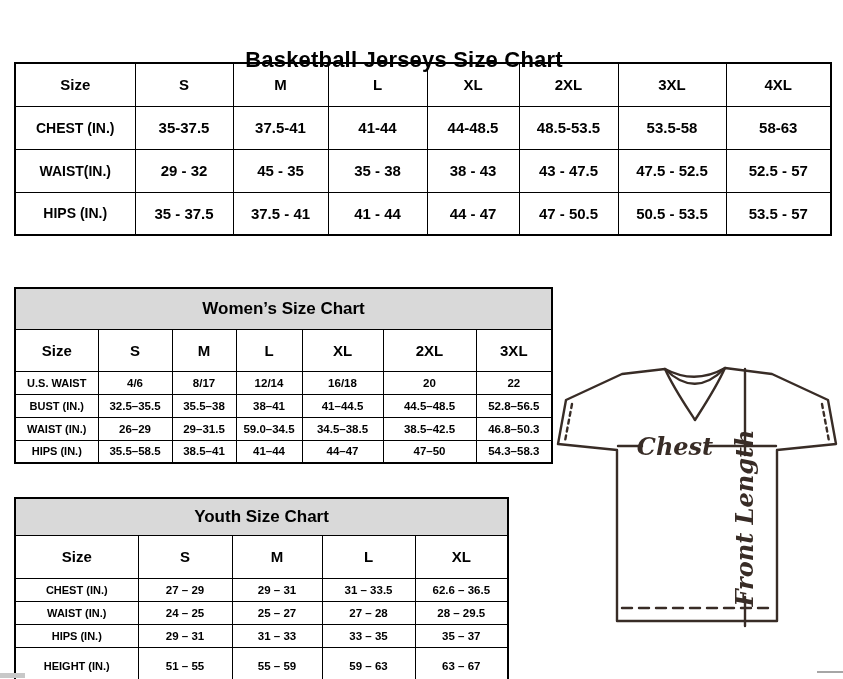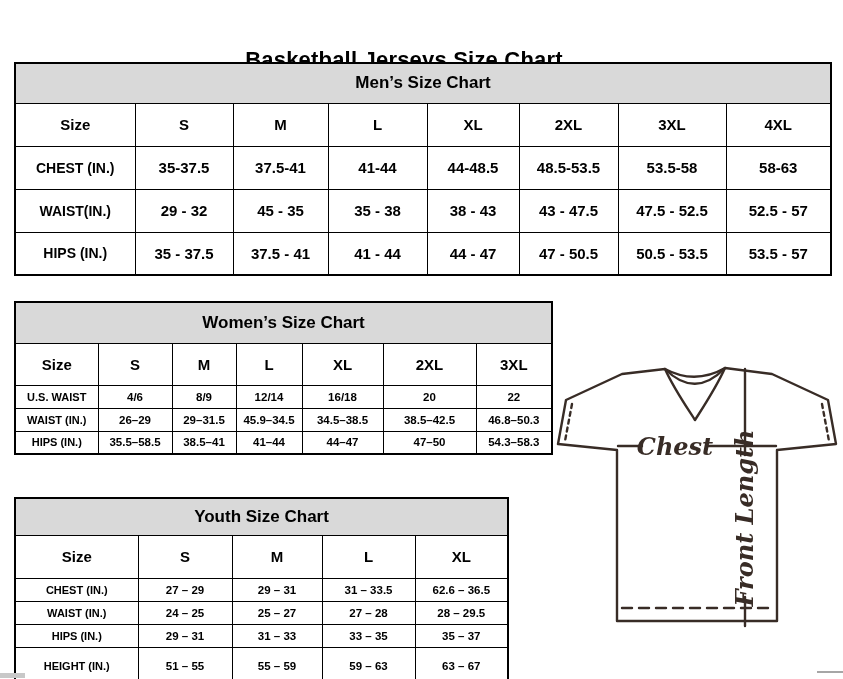--- a/index.html
+++ b/index.html
@@ -49,23 +49,20 @@
     <col style="width:120px">
       <col style="width:98px">
       <col style="width:95px">
       <col style="width:99px">
     <col style="width:92px">
       <col style="width:99px">
       <col style="width:108px">
       <col style="width:105px">
   </colgroup>
   <tbody>
-      <tr style="height:40px">
-    <td class="band" colspan="8">Men’s Size Chart</td>
-  </tr>
   <tr style="height:43px">
     <td class="head">Size</td>
     <td class="head">S</td>
     <td class="head">M</td>
     <td class="head">L</td>
     <td class="head">XL</td>
     <td class="head">2XL</td>
     <td class="head">3XL</td>
     <td class="head">4XL</td>
   </tr>
@@ -95,21 +92,21 @@
     <td class="val">37.5 - 41</td>
     <td class="val">41 - 44</td>
     <td class="val">44 - 47</td>
     <td class="val">47 - 50.5</td>
     <td class="val">50.5 - 53.5</td>
     <td class="val">53.5 - 57</td>
   </tr>
 </tbody>
   </table>
 
-<table class="size-table small" style="left:14px;top:301px;width:537px;border-radius:19px;">
+<table class="size-table small" style="left:14px;top:287px;width:537px;border-radius:19px;">
   <colgroup>
     <col style="width:83px">
       <col style="width:74px">
       <col style="width:64px">
       <col style="width:66px">
     <col style="width:81px">
       <col style="width:93px">
       <col style="width:76px">
   </colgroup>
   <tbody>
@@ -121,31 +118,40 @@
     <td class="head">S</td>
     <td class="head">M</td>
     <td class="head">L</td>
     <td class="head">XL</td>
     <td class="head">2XL</td>
     <td class="head">3XL</td>
   </tr>
   <tr style="height:23px">
     <td class="rowlabel">U.S. WAIST</td>
     <td class="val">4/6</td>
-    <td class="val">8/9</td>
+    <td class="val">8/17</td>
     <td class="val">12/14</td>
     <td class="val">16/18</td>
     <td class="val">20</td>
     <td class="val">22</td>
   </tr>
   <tr style="height:23px">
+    <td class="rowlabel">BUST (IN.)</td>
+    <td class="val">32.5–35.5</td>
+    <td class="val">35.5–38</td>
+    <td class="val">38–41</td>
+    <td class="val">41–44.5</td>
+    <td class="val">44.5–48.5</td>
+    <td class="val">52.8–56.5</td>
+  </tr>
+  <tr style="height:23px">
     <td class="rowlabel">WAIST (IN.)</td>
     <td class="val">26–29</td>
     <td class="val">29–31.5</td>
-    <td class="val">45.9–34.5</td>
+    <td class="val">59.0–34.5</td>
     <td class="val">34.5–38.5</td>
     <td class="val">38.5–42.5</td>
     <td class="val">46.8–50.3</td>
   </tr>
   <tr style="height:23px">
     <td class="rowlabel">HIPS (IN.)</td>
     <td class="val">35.5–58.5</td>
     <td class="val">38.5–41</td>
     <td class="val">41–44</td>
     <td class="val">44–47</td>

